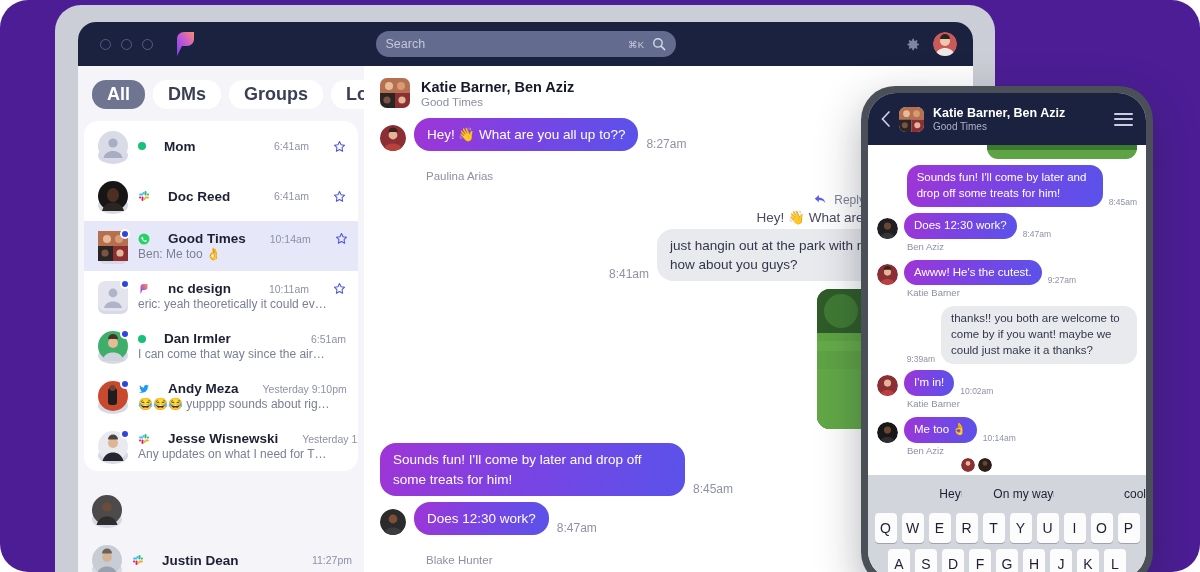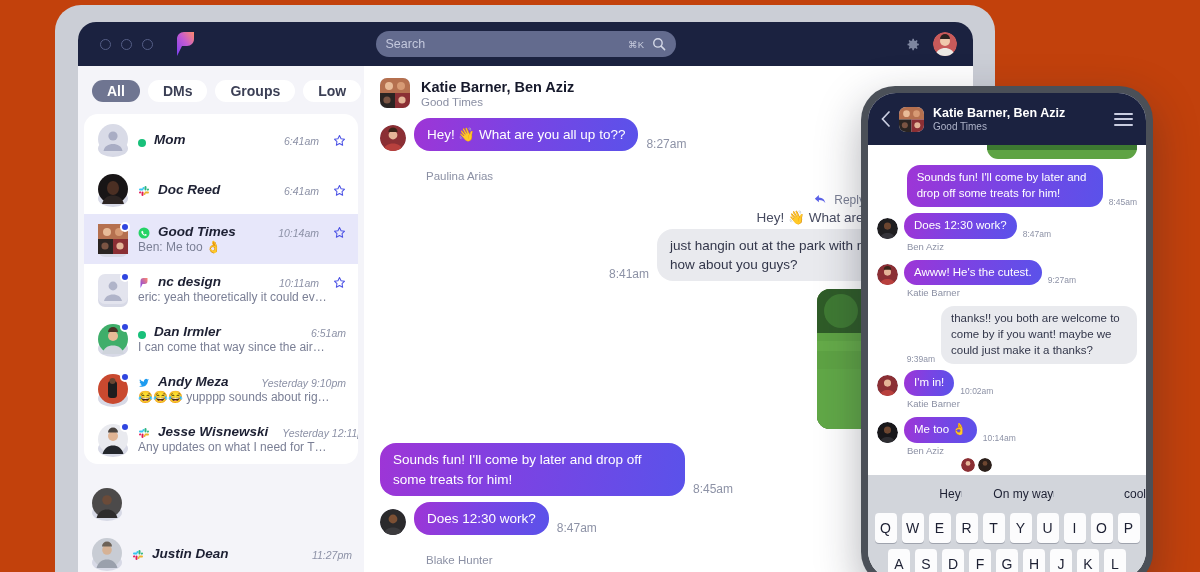--- a/index.html
+++ b/index.html
@@ -2,21 +2,21 @@
 <html><head>
 <meta charset="utf-8">
 <style>
   * { box-sizing: border-box; margin: 0; padding: 0; }
   html, body {
     width: 1200px; height: 572px;
     background: #ffffff;
     font-family: "Liberation Sans", sans-serif;
     overflow: hidden;
   }
-  #stage { position: relative; width: 1200px; height: 572px; background:#c2410c; }
+  #stage { position: relative; width: 1200px; height: 572px; background:#4c1d95;border-radius:28px; }
 
   
   .desk-shell{
     position:absolute; left:55px; top:5px; width:940px; height:600px;
     background:#cbced6; border-radius:26px;
   }
   .desk-win{
     position:absolute; left:78px; top:22px; width:895px; height:585px;
     border-radius:18px; overflow:hidden; background:#f7f7fb;
   }
@@ -41,41 +41,41 @@
   .kbd-hint{ color:#c7cbdd; font-size:9.5px; margin-right:7px; letter-spacing:.3px;}
   .tb-right{ position:absolute; right:16px; display:flex; align-items:center; gap:12px; }
   .gear{ width:17px; height:17px; }
   .av-me{ width:24px; height:24px; border-radius:50%; overflow:hidden; }
 
   
   .win-body{ display:flex; height:541px; }
   .sidebar{ width:286px; background:#f4f4f9; position:relative; }
   .filters{ display:flex; gap:8px; padding:14px 12px 12px 14px; }
   .chip{
-    height:22px; padding:0 15px; border-radius:14px; background:#fff;
+    height:29px; padding:0 15px; border-radius:14px; background:#fff;
     display:flex; align-items:center; justify-content:center;
-    font-size:14px; font-weight:bold; color:#3b3f55; cursor:pointer;
+    font-size:18px; font-weight:bold; color:#3b3f55; cursor:pointer;
   }
   .chip.active{ background:#6f7591; color:#fff; }
   .conv-group{ background:#fff; border-radius:14px; margin:0 6px; overflow:hidden; }
   .conv{
     display:flex; align-items:flex-start; padding:10px 12px 10px 14px;
     gap:10px; cursor:pointer; position:relative; min-height:46px;
   }
   .conv.sel{ background:#e7e7fa; }
   .conv.compact{ align-items:center; }
   .av-wrap{ position:relative; width:30px; height:30px; flex:none; }
   .av{ width:30px; height:30px; border-radius:50%; overflow:hidden; background:#d7d9e6; }
   .av.grid{ border-radius:7px; }
   .badge-dot{
     position:absolute; right:-2px; top:-2px; width:10px; height:10px;
     border-radius:50%; background:#2f45e0; border:2px solid #fff;
   }
   .conv-mid{ flex:1; min-width:0; }
-  .conv-top{ display:flex; align-items:flex-end; gap:8px;font-style:italic; }
+  .conv-top{ display:flex; align-items:center; gap:18px; }
   .cname{ font-size:13.5px; font-weight:bold; color:#1d2033; white-space:nowrap; }
   .cprev{ font-size:12px; color:#7a7f95; margin-top:1px;
           white-space:nowrap; overflow:hidden; text-overflow:ellipsis; max-width:192px;}
   .ctime{ font-size:10.5px; color:#8c91a6; flex:none; margin-left:auto; padding-left:6px;}
   .star{ width:13px; height:13px; flex:none; margin-left:6px; }
   .srcicon{ width:12px; height:12px; flex:none; }
   .pres{ width:8px; height:8px; border-radius:50%; background:#18c07a; flex:none; }
 
   
   .chat{ flex:1; background:#fff; position:relative; overflow:hidden; }

